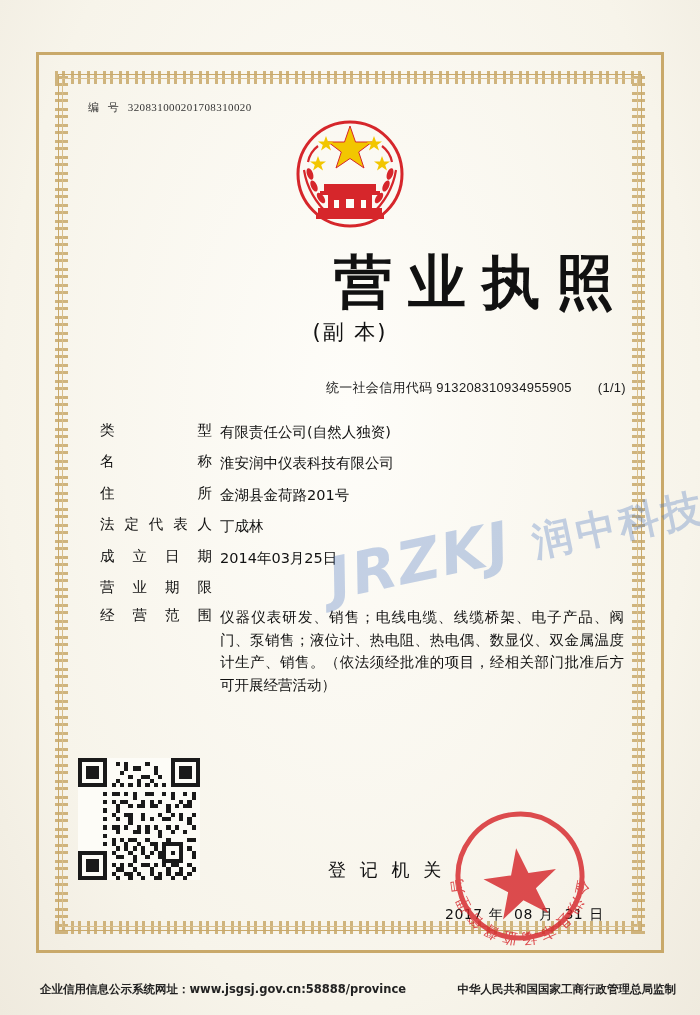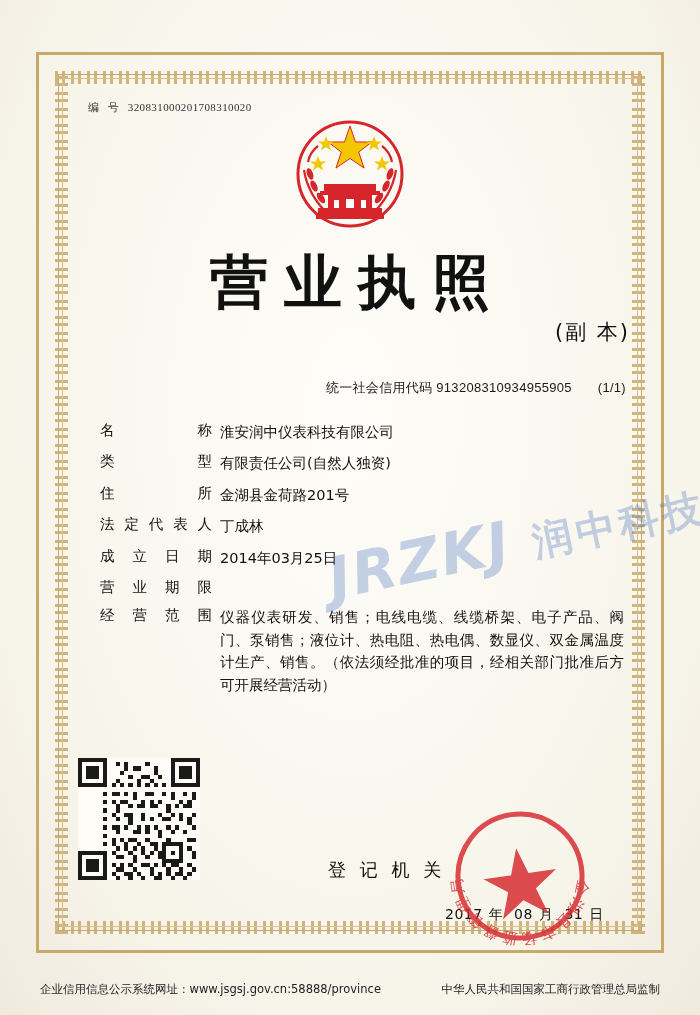--- a/index.html
+++ b/index.html
@@ -75,33 +75,33 @@
     transform: translateX(-50%);
     width: 120px;
     height: 120px;
   }
 
   
   .title {
     position: absolute;
     top: 158px;
     left: 0; right: 0;
-    text-align: center;
+    text-align: right;
     font-family: "DejaVu Sans", sans-serif;
     font-size: 58px;
     font-weight: bold;
     color: #111;
     letter-spacing: 16px;
     text-indent: 16px;
   }
   .subtitle {
     position: absolute;
     top: 232px;
     left: 0; right: 0;
-    text-align: right;
+    text-align: center;
     font-family: "DejaVu Sans", sans-serif;
     font-size: 21px;
     color: #111;
     letter-spacing: 2px;
   }
 
   
   .credit-line {
     position: absolute;
     top: 293px;
@@ -203,27 +203,28 @@
     width: 160px;
     height: 160px;
     transform: rotate(-8deg);
     opacity: .82;
   }
 
   
   .footer {
     position: absolute;
     left: 40px;
-    right: 40px;
+    right: 24px;
     bottom: 18px;
     display: flex;
     justify-content: space-between;
     font-size: 11.5px;
     color: #222;
     font-family: "DejaVu Sans", sans-serif;
+    font-weight: bold;
   }
   .footer .site { letter-spacing: 0px; }
 </style>
 </head>
 <body>
 
 <div class="page">
 
   <div class="frame-outer"></div>
   <div class="frame-greek"></div>
@@ -284,26 +285,26 @@
     <div class="subtitle">(副 本)</div>
 
     <div class="credit-line">
       <span>统一社会信用代码</span>
       <span>913208310934955905</span>
       <span class="pages">(1/1)</span>
     </div>
 
     <div class="fields">
       <div class="row">
+        <div class="label">类　　型</div>
+        <div class="value">有限责任公司(自然人独资)</div>
+      </div>
+      <div class="row">
         <div class="label">名　　称</div>
         <div class="value">淮安润中仪表科技有限公司</div>
-      </div>
-      <div class="row">
-        <div class="label">类　　型</div>
-        <div class="value">有限责任公司(自然人独资)</div>
       </div>
       <div class="row">
         <div class="label">住　　所</div>
         <div class="value">金湖县金荷路201号</div>
       </div>
       <div class="row">
         <div class="label">法定代表人</div>
         <div class="value">丁成林</div>
       </div>
       <div class="row">

